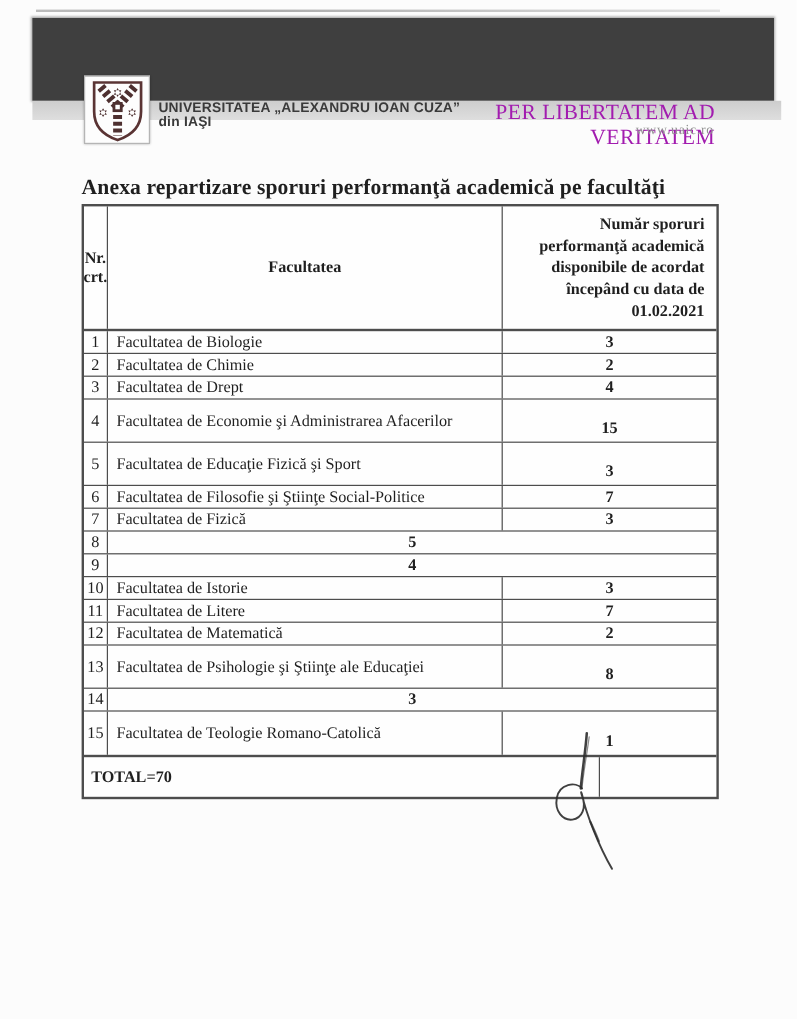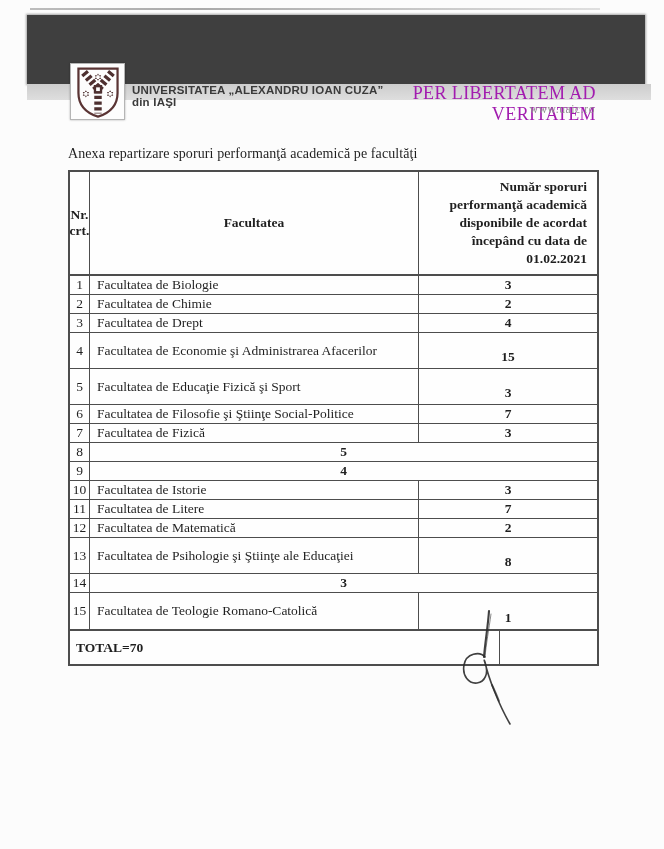--- a/index.html
+++ b/index.html
@@ -40,21 +40,21 @@
     position:absolute; left:406px; top:83px; width:190px;
     font-size:18px; letter-spacing:.4px; color:#a21caf; text-align:right;
   }
   .website {
     position:absolute; left:450px; top:103px; width:145px;
     font-size:11.5px; letter-spacing:.6px; color:#929292; text-align:right;
   }
   
   .doc-title {
     position:absolute; left:68px; top:146px;
-    font-size:14px; font-weight:normal; letter-spacing:.1px;
+    font-size:18px; font-weight:bold; letter-spacing:.1px;
   }
   .table {
     position:absolute; left:68px; top:170px; width:531px;
     border:2px solid #4d4d4d; background:#fefefe;
     font-size:13.5px;
   }
   .thead { display:flex; height:104px; border-bottom:2px solid #4d4d4d; }
   .trow  { display:flex; height:19px; border-bottom:1px solid #4d4d4d; }
   .trow.tall { height:36px; }
   #rows .trow:last-child { border-bottom:none; }

